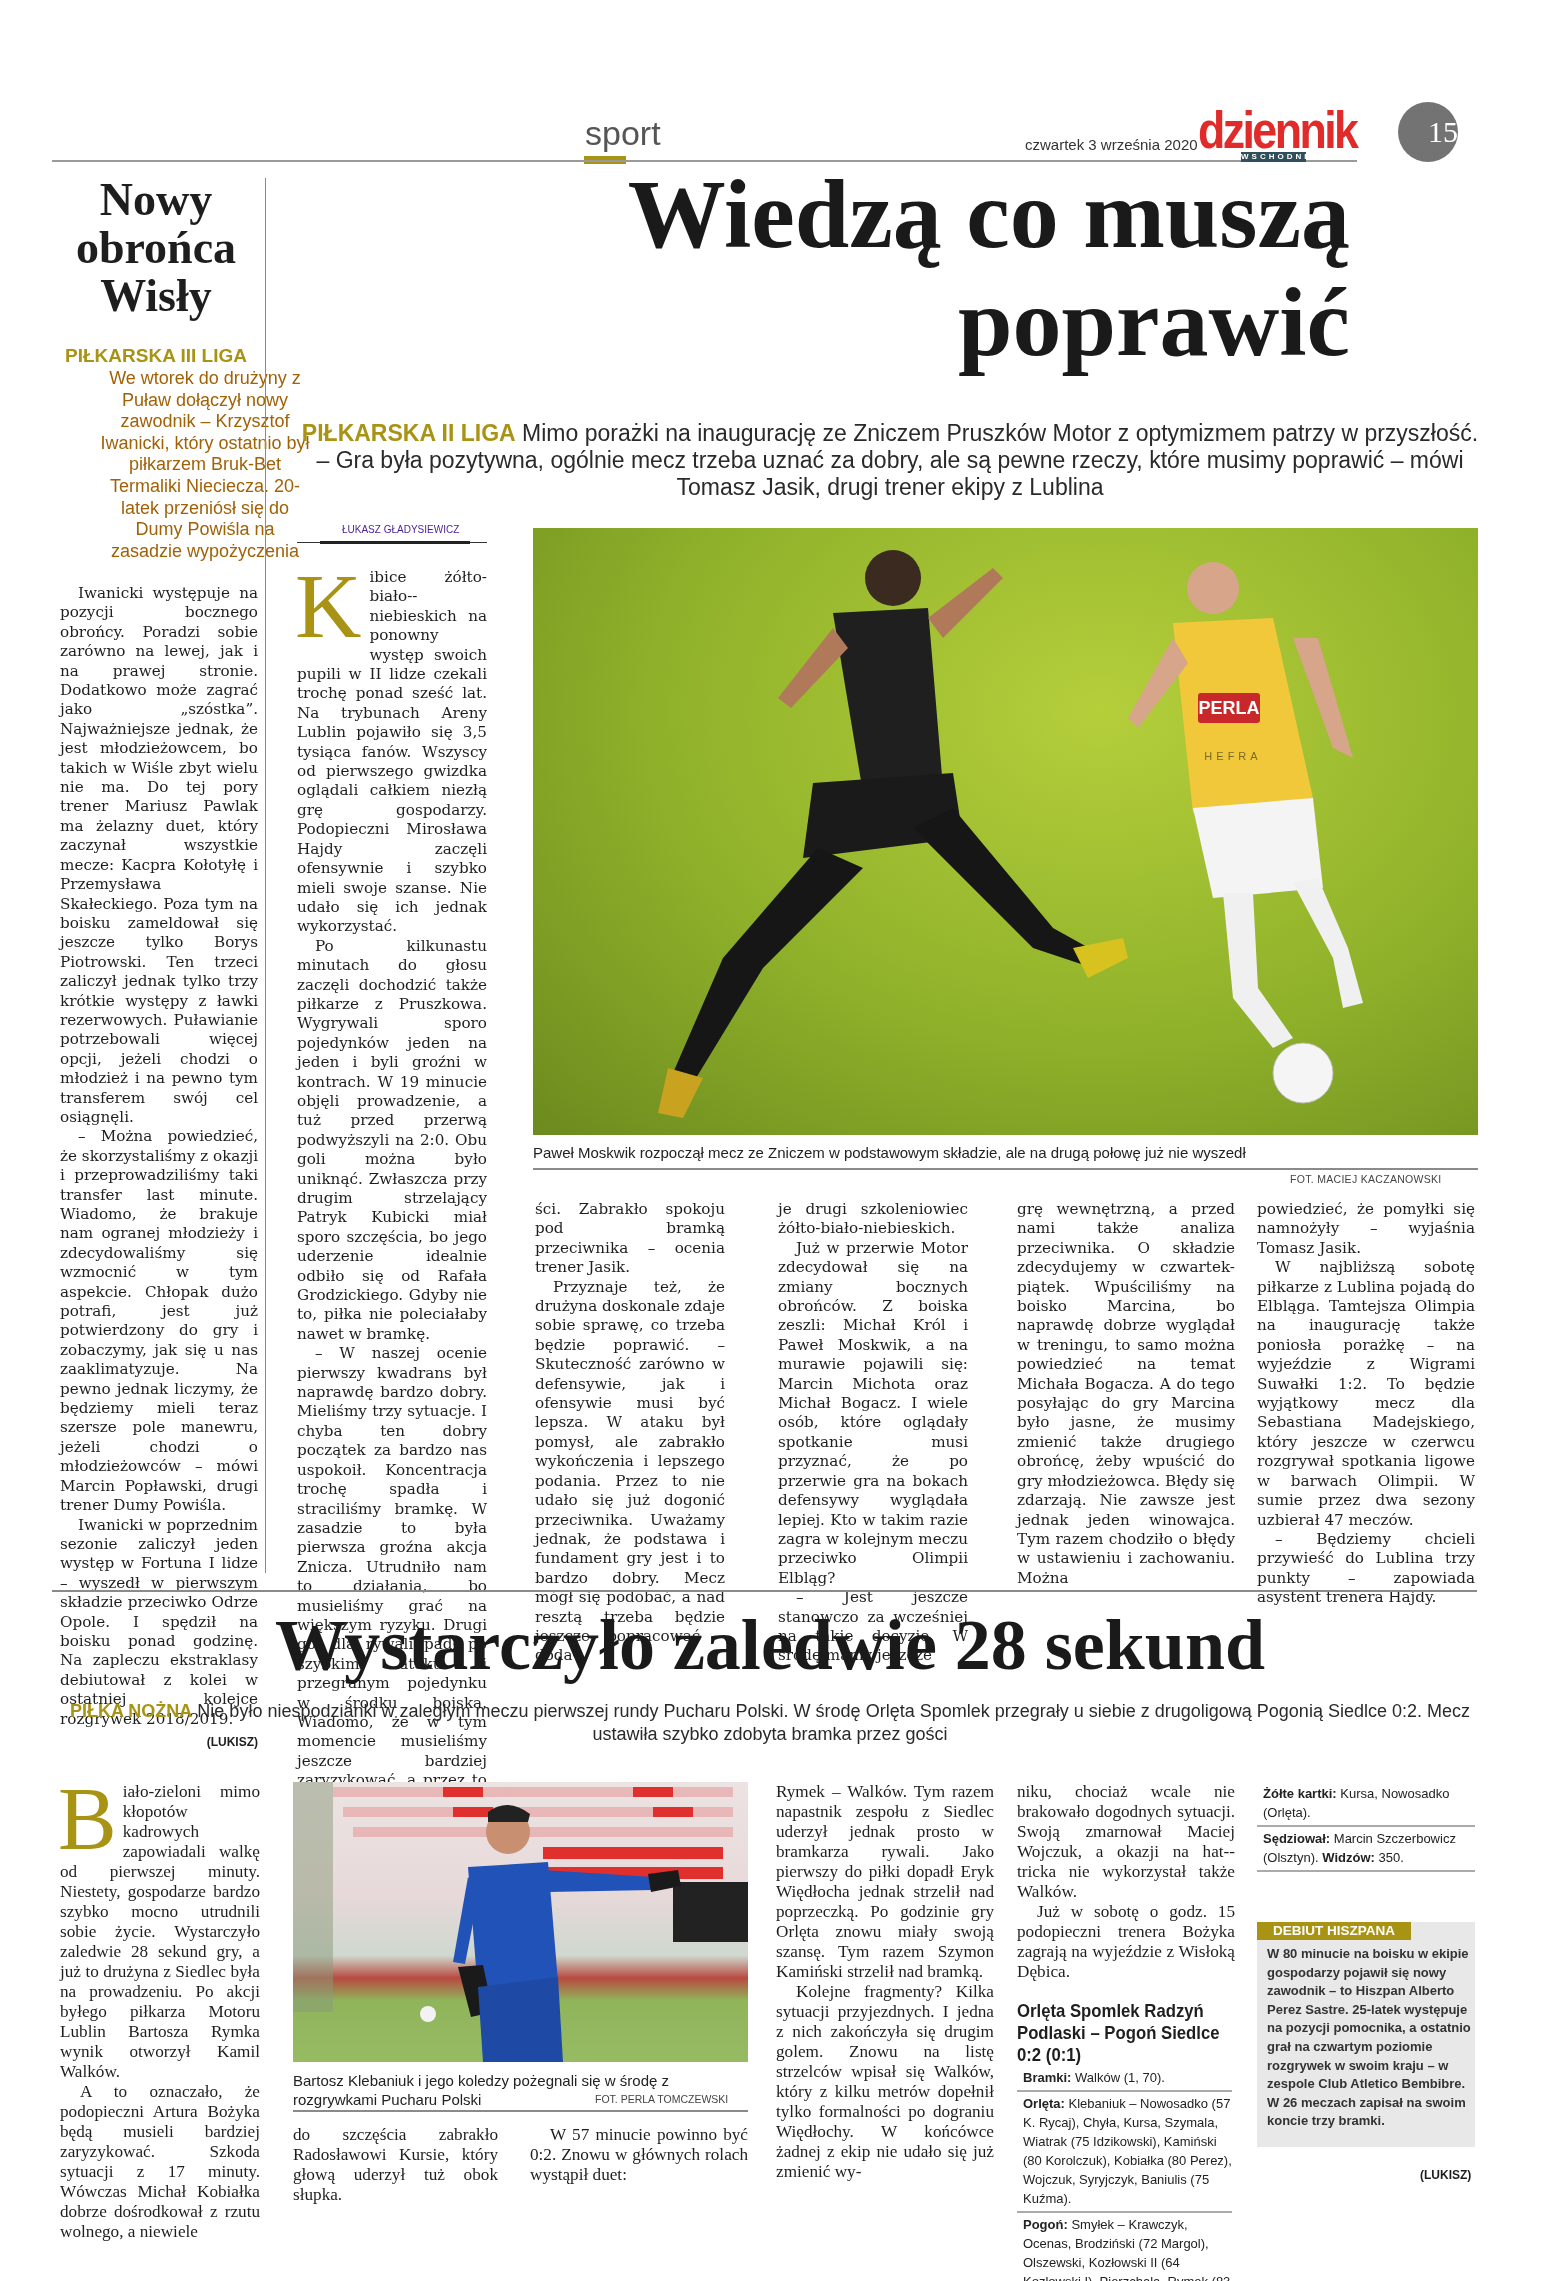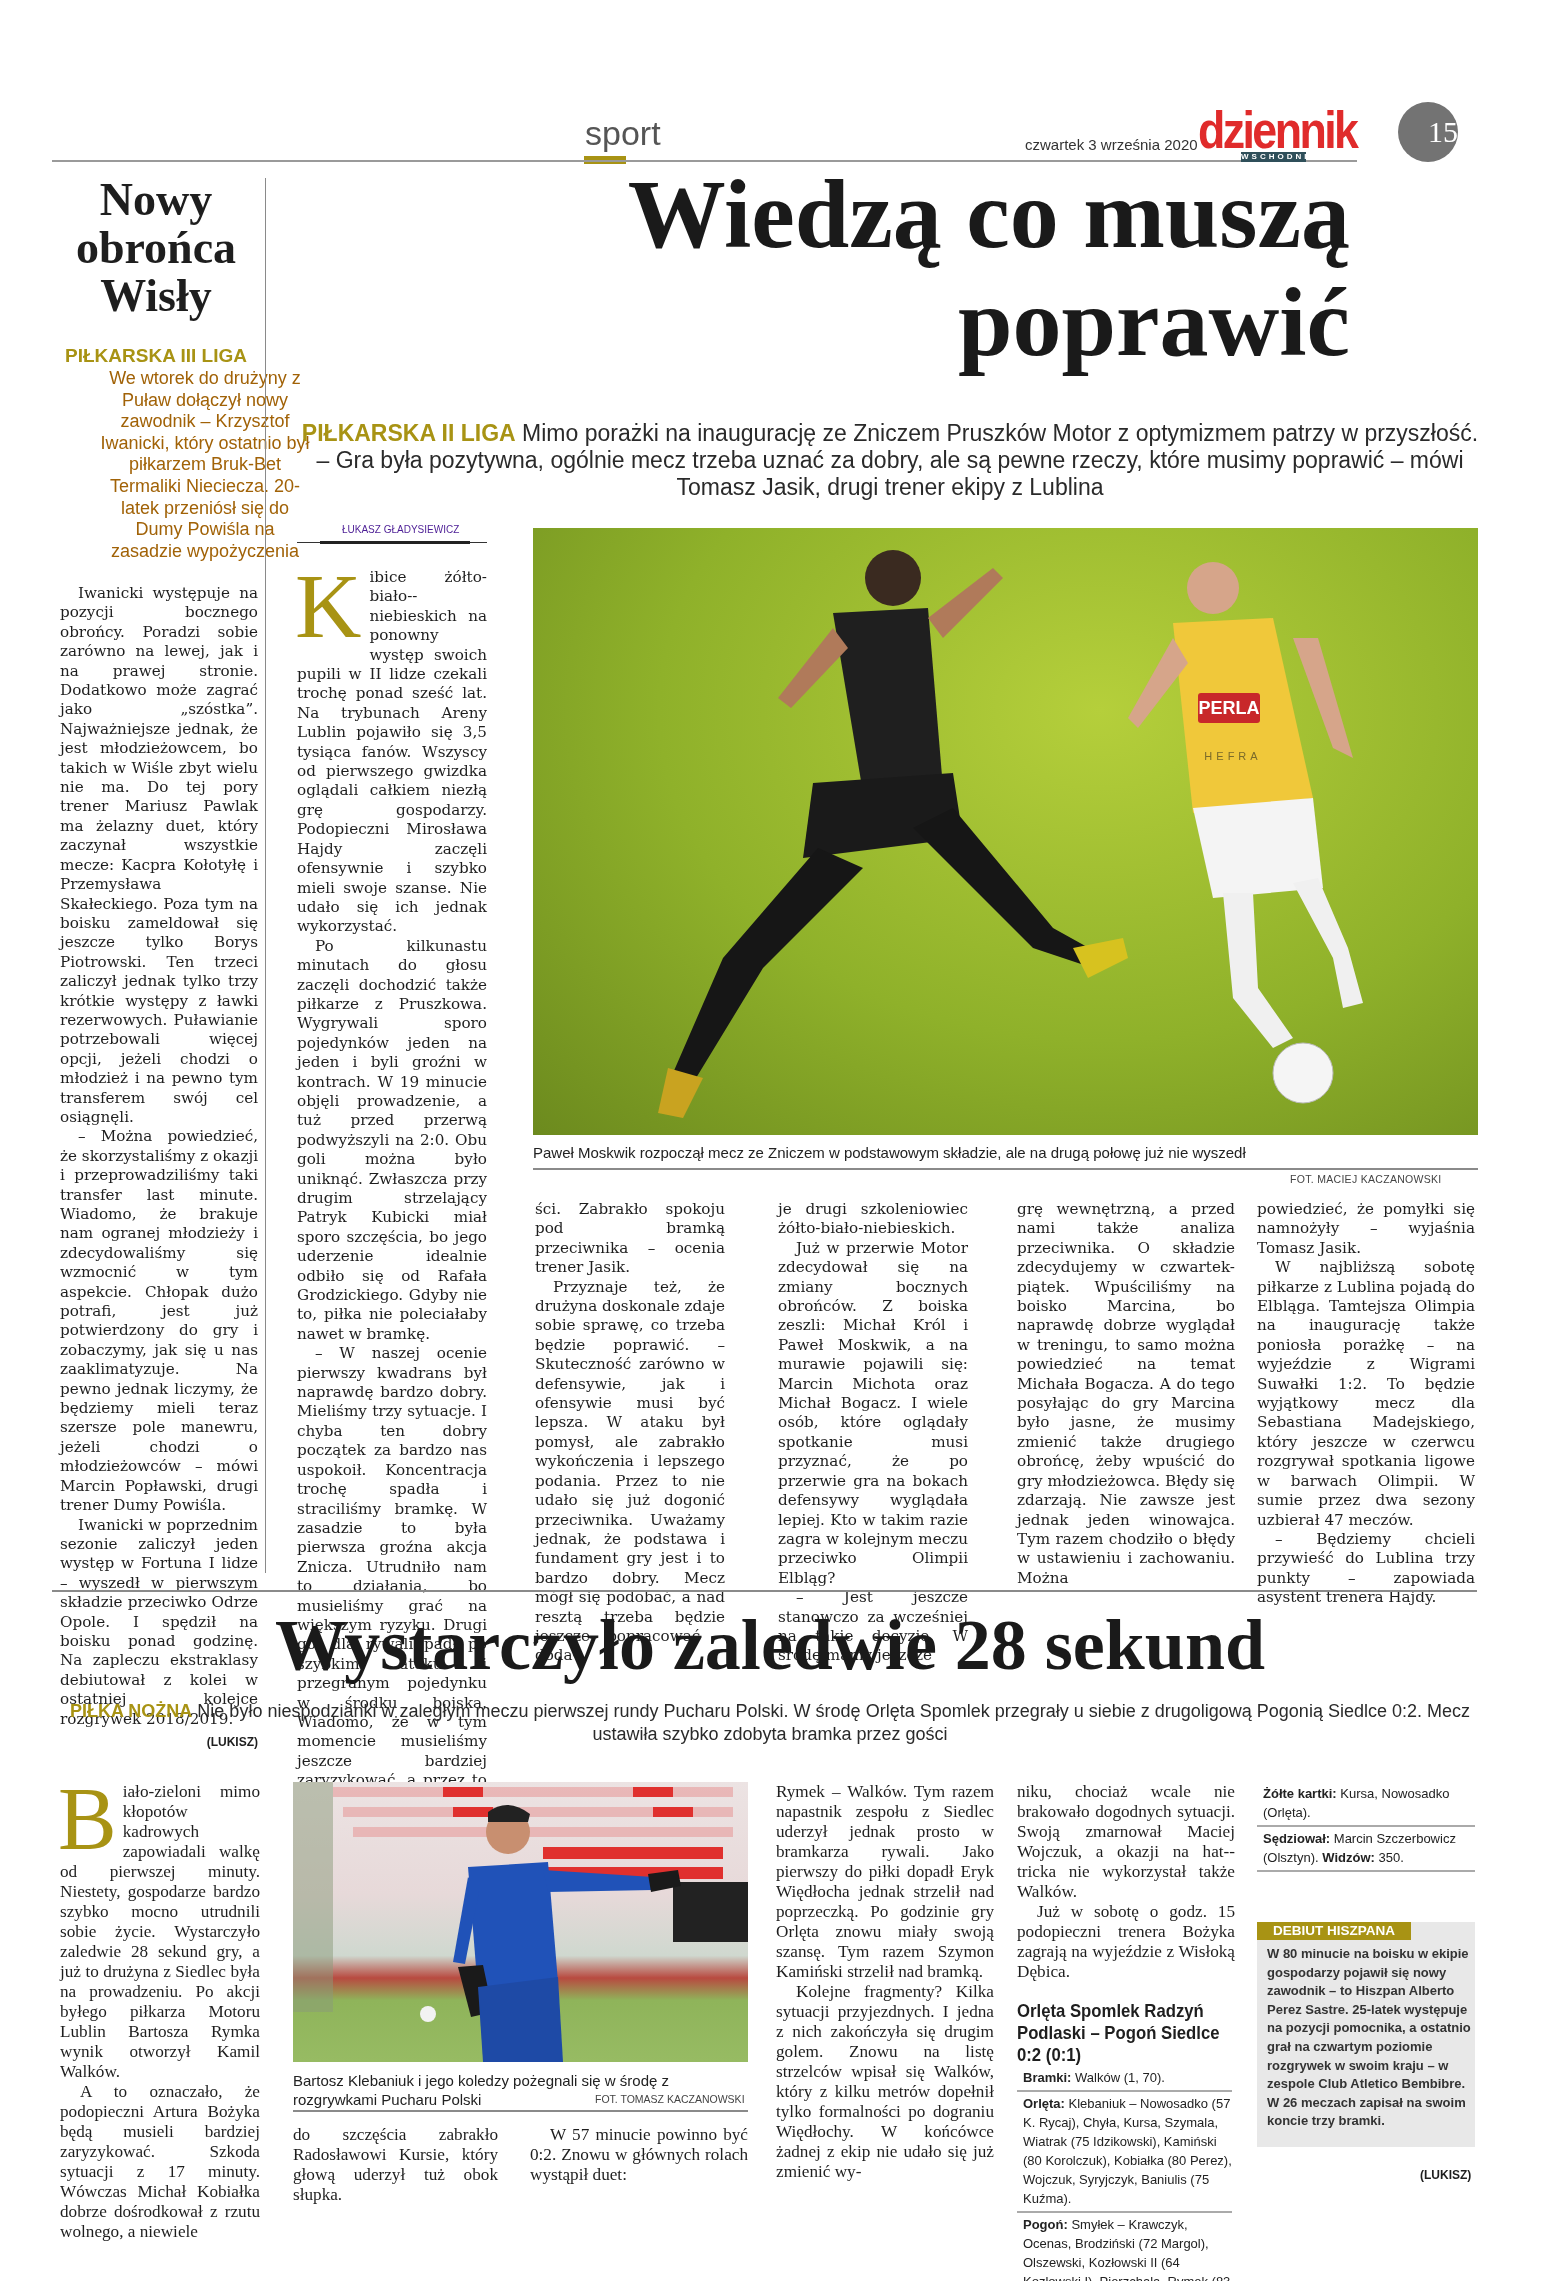--- a/index.html
+++ b/index.html
@@ -192,21 +192,21 @@
     <path d="M175 85 L255 80 L265 200 L185 210 Z" fill="#2052b8"></path>
     <path d="M250 88 L360 95 L360 108 L255 110 Z" fill="#2052b8"></path>
     <path d="M355 92 L385 88 L388 104 L358 110 Z" fill="#1a1a1a"></path>
     <path d="M175 95 L160 180 L172 182 L186 110 Z" fill="#2052b8"></path>
     <path d="M165 185 L190 183 L200 230 L178 235 Z" fill="#1a1a1a"></path>
     <path d="M185 205 L265 195 L270 280 L190 280 Z" fill="#1e4aa6"></path>
     <circle cx="135" cy="232" r="8" fill="#f2f2f2"></circle>
   </svg>
 </div>
 <div class="abs caption2">Bartosz Klebaniuk i jego koledzy pożegnali się w środę z rozgrywkami Pucharu Polski</div>
-<div class="abs credit2" style="left:595px;">FOT. TOMASZ KACZANOWSKI</div>
+<div class="abs credit2" style="left:595px;">FOT. PERLA TOMCZEWSKI</div>
 <div class="abs cap2-rule"></div>
 
 <div class="abs col2" style="left:293px; top:2125px; width:205px;">
   <p class="noind">do szczęścia zabrakło Radosławowi Kursie, który głową uderzył tuż obok słupka.</p>
 </div>
 <div class="abs col2" style="left:530px; top:2125px; width:218px;">
   <p>W 57 minucie powinno być 0:2. Znowu w głównych rolach wystąpił duet:</p>
 </div>
 <div class="abs col2" style="left:776px; top:1782px; width:218px;">
   <p class="noind">Rymek – Walków. Tym razem napastnik zespołu z Siedlec uderzył jednak prosto w bramkarza rywali. Jako pierwszy do piłki dopadł Eryk Więdłocha jednak strzelił nad poprzeczką. Po godzinie gry Orlęta znowu miały swoją szansę. Tym razem Szymon Kamiński strzelił nad bramką.</p>

